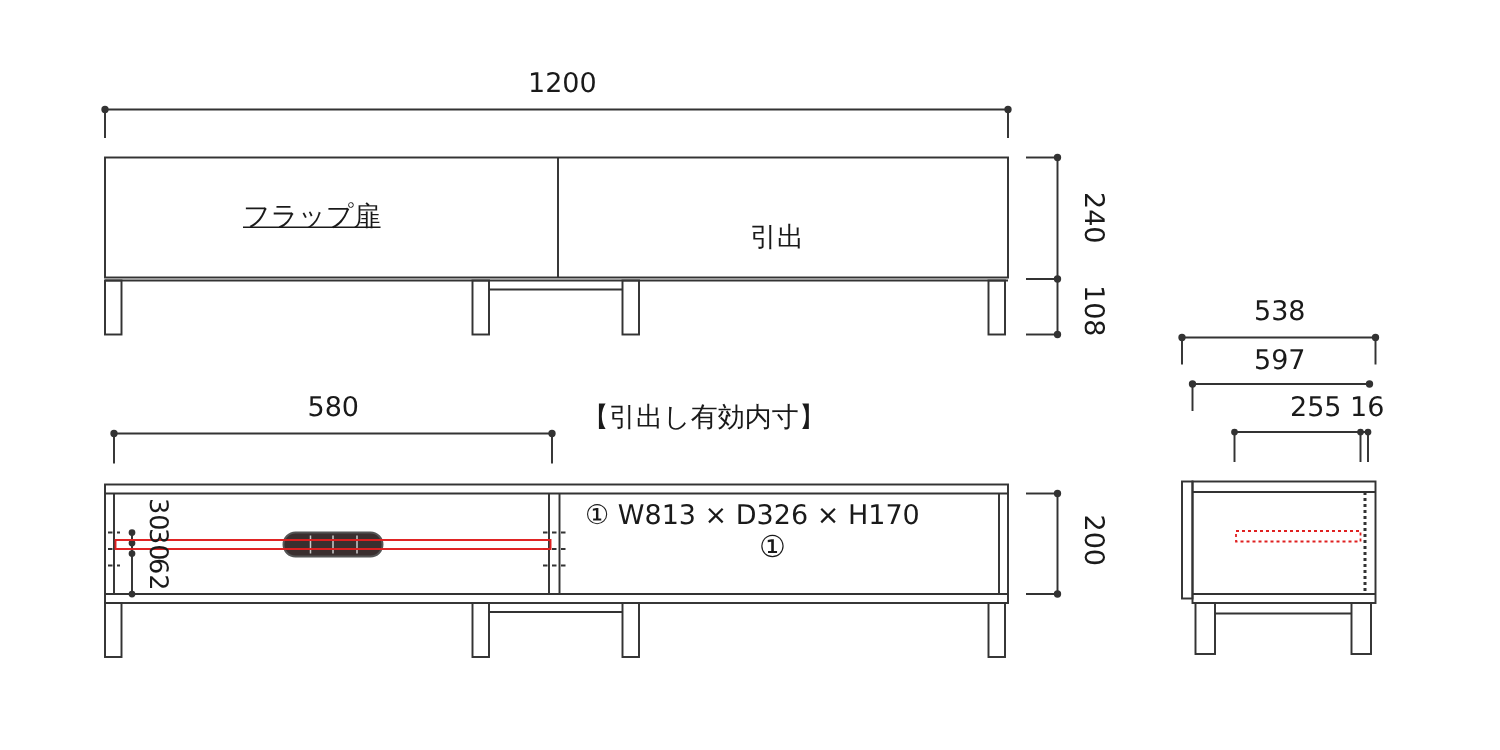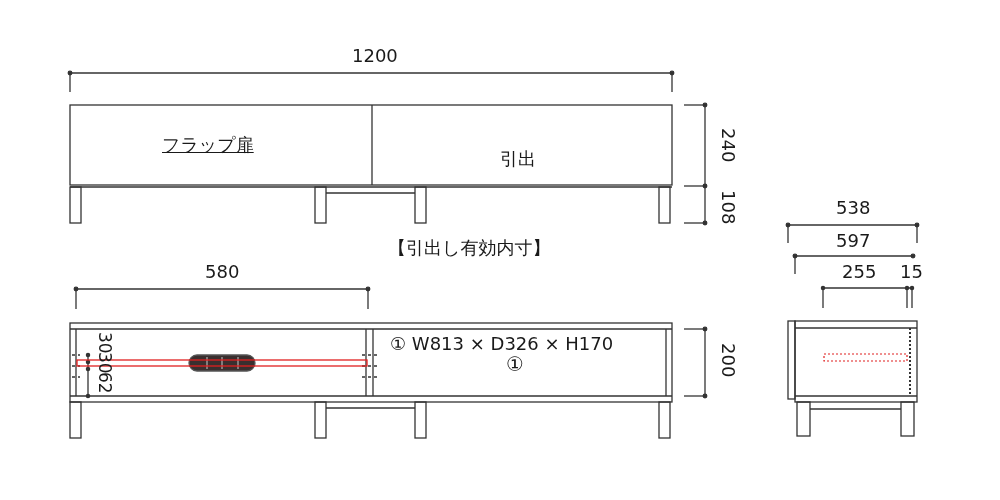--- a/index.html
+++ b/index.html
@@ -145,19 +145,19 @@
 <div class="vlbl big" style="left:737px;top:128px;">240</div>
 <div class="vlbl big" style="left:737px;top:190px;">108</div>
 
 <div class="lbl big" style="left:205px;top:263px;">580</div>
 <div class="lbl" style="left:506px;top:354px;font-size:20px;">①</div>
 <div class="vlbl big" style="left:737px;top:343px;">200</div>
 <div class="vlbl" style="left:113px;top:332px;">30</div>
 <div class="vlbl" style="left:113px;top:352px;">30</div>
 <div class="vlbl" style="left:113px;top:372px;">62</div>
 
-<div class="lbl big" style="left:388px;top:239px;">【引出し有効内寸】</div>
+<div class="lbl big" style="left:388px;top:270px;">【引出し有効内寸】</div>
 <div class="lbl big" style="left:390px;top:291px;margin-top:44px;">① W813 × D326 × H170</div>
 
 <div class="lbl big" style="left:836px;top:199px;">538</div>
 <div class="lbl big" style="left:836px;top:232px;">597</div>
-<div class="lbl big" style="left:842px;top:263px;">255</div>
-<div class="lbl big" style="left:900px;top:263px;">15</div>
+<div class="lbl big" style="left:860px;top:263px;">255</div>
+<div class="lbl big" style="left:900px;top:263px;">16</div>
 
 </body></html>

